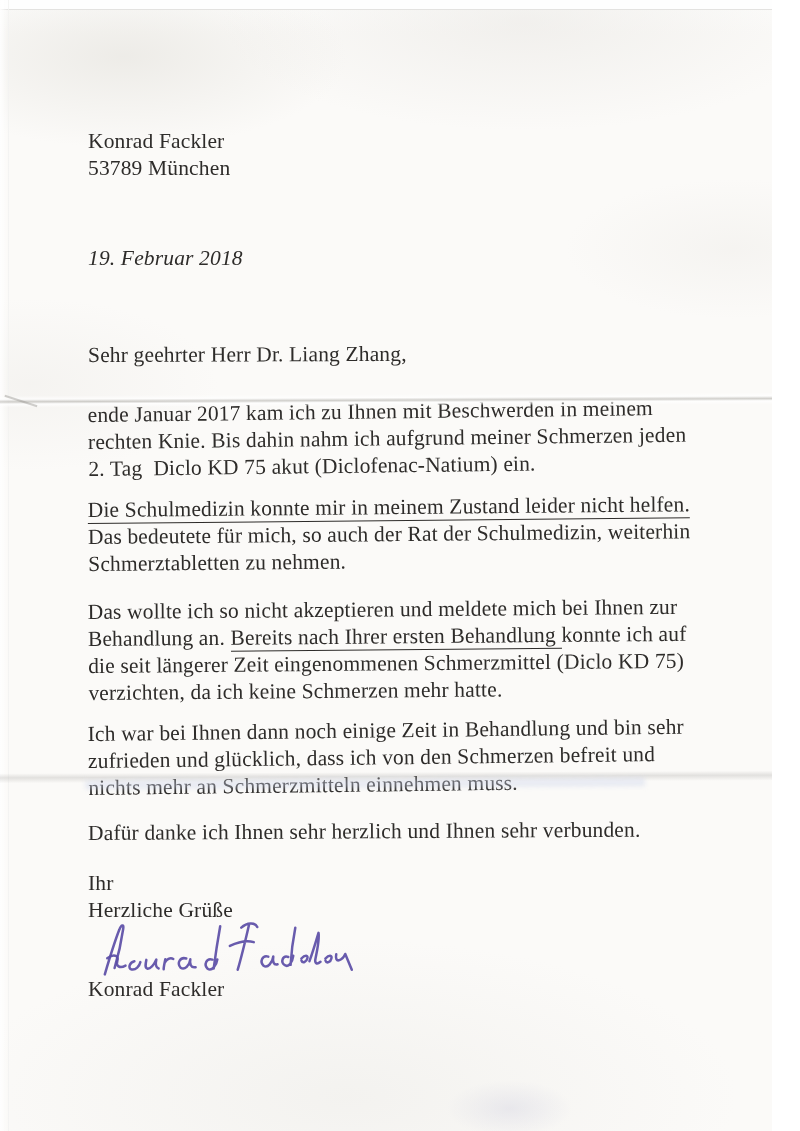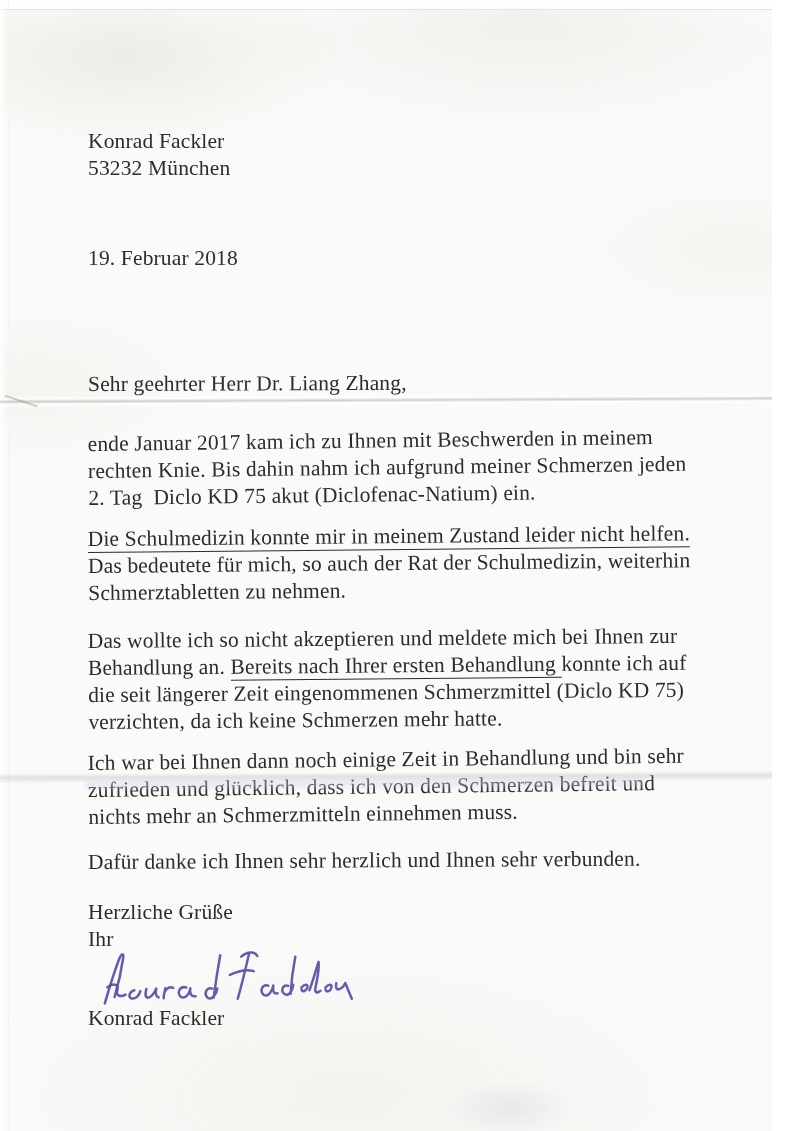--- a/index.html
+++ b/index.html
@@ -69,21 +69,21 @@
   .content {
     position: absolute; top: 0; left: 0;
     padding: 128px 60px 0 88px;
     color: var(--text);
     font-size: 21.5px;
     line-height: 27px;
     letter-spacing: 0.15px;
   }
   .line { white-space: pre; }
   .address-block { margin-bottom: 63px; }
-  .date-line { margin-bottom: 99px; }
+  .date-line { margin-bottom: 70px; font-style: italic; }
   .salutation { margin-bottom: 33px; transform: rotate(-0.2deg); transform-origin: left center; }
   .para { transform-origin: left center; }
   .para:nth-child(1) { margin-bottom: 14px; transform: rotate(-0.7deg); }
   .para:nth-child(2) { margin-bottom: 21px; transform: rotate(-0.55deg); }
   .para:nth-child(3) { margin-bottom: 14px; transform: rotate(-0.5deg); }
   .para:nth-child(4) { margin-bottom: 18px; transform: rotate(-0.7deg); }
   .para:nth-child(5) { margin-bottom: 23px; transform: rotate(-0.35deg); }
   .u {
     border-bottom: 1.6px solid currentColor;
     padding-bottom: 0.5px;
@@ -111,21 +111,21 @@
 
 <div class="scan">
 
   <div class="top-edge"></div>
   <div class="left-edge"></div>
 
   <div class="content">
 
     <div class="address-block">
       <div class="line">Konrad Fackler</div>
-      <div class="line">53232 München</div>
+      <div class="line">53789 München</div>
     </div>
 
     <div class="date-line line">19. Februar 2018</div>
 
     <div class="salutation line">Sehr geehrter Herr Dr. Liang Zhang,</div>
 
     <div>
         <div class="para">
           <div class="line"><span>ende Januar 2017 kam ich zu Ihnen mit Beschwerden in meinem</span></div>
           <div class="line"><span>rechten Knie. Bis dahin nahm ich aufgrund meiner Schmerzen jeden</span></div>
@@ -146,22 +146,22 @@
           <div class="line"><span>Ich war bei Ihnen dann noch einige Zeit in Behandlung und bin sehr</span></div>
           <div class="line"><span>zufrieden und glücklich, dass ich von den Schmerzen befreit und</span></div>
           <div class="line"><span>nichts mehr an Schmerzmitteln einnehmen muss.</span></div>
         </div>
         <div class="para">
           <div class="line"><span>Dafür danke ich Ihnen sehr herzlich und Ihnen sehr verbunden.</span></div>
         </div>
       </div>
 
     <div class="closing">
+      <div class="line">Ihr</div>
       <div class="line">Herzliche Grüße</div>
-      <div class="line">Ihr</div>
 
       <div class="signature-wrap">
         <svg width="270" height="62" viewBox="0 0 270 62">
 
           <path class="sig-stroke" d="M10 52 C14 40 20 22 26 8 C28 3 31 2 30 7 C28 18 24 34 20 46"></path>
           <path class="sig-stroke" d="M13 36 C19 32 25 33 23 39 C21 44 25 47 31 44"></path>
 
           <path class="sig-stroke" d="M40 40 C35 41 33 47 37 48 C41 49 45 45 46 41"></path>
 
           <path class="sig-stroke" d="M52 39 C51 43 50 47 53 48 C57 48 60 43 62 39 C61 43 61 47 64 48"></path>

